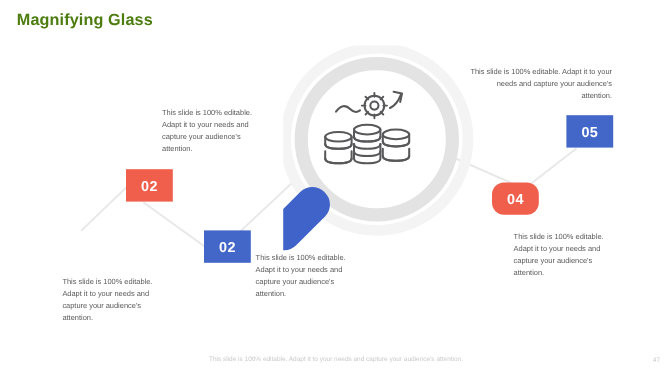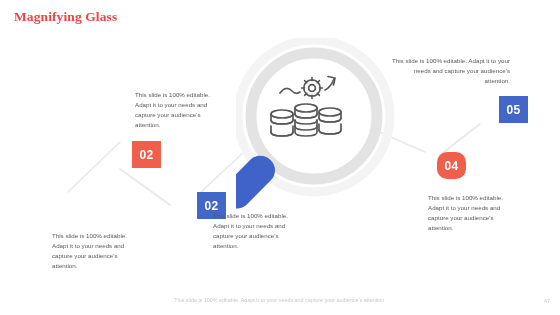--- a/index.html
+++ b/index.html
@@ -20,24 +20,23 @@
     width: 560px;
     height: 315px;
     background: #ffffff;
   }
   .page-title {
     position: absolute;
     left: 14px;
     top: 9px;
     font-size: 13.5px;
     font-weight: bold;
-    color: #ef4444;
+    color: #4d7c0f;
     letter-spacing: 0.1px;
     white-space: nowrap;
-    font-family: Liberation Serif, serif;
   }
 
   
   .connectors {
     position: absolute;
     left: 0; top: 0;
     width: 560px; height: 315px;
     pointer-events: none;
   }
 
@@ -46,30 +45,29 @@
     position: absolute;
     left: 236px;
     top: 38px;
     width: 190px;
     height: 215px;
   }
 
   
   .badge {
     position: absolute;
-    width: 29px;
+    width: 39px;
     height: 27px;
     display: flex;
     align-items: center;
     justify-content: center;
     font-size: 12px;
     font-weight: bold;
     color: #ffffff;
     letter-spacing: 0.3px;
-    margin-left: 27px;
   }
   .badge-blue   { background: #4267c8; }
   .badge-coral  { background: #ef5f4c; }
 
   .b01 { left: 53px;  top: 193px; }
   .b02 { left: 105px; top: 141px; }
   .b03 { left: 170px; top: 192px; }
   .b04 { left: 410px; top: 152px; border-radius: 10px; }
   .b05 { left: 472px; top: 96px;  }
 

